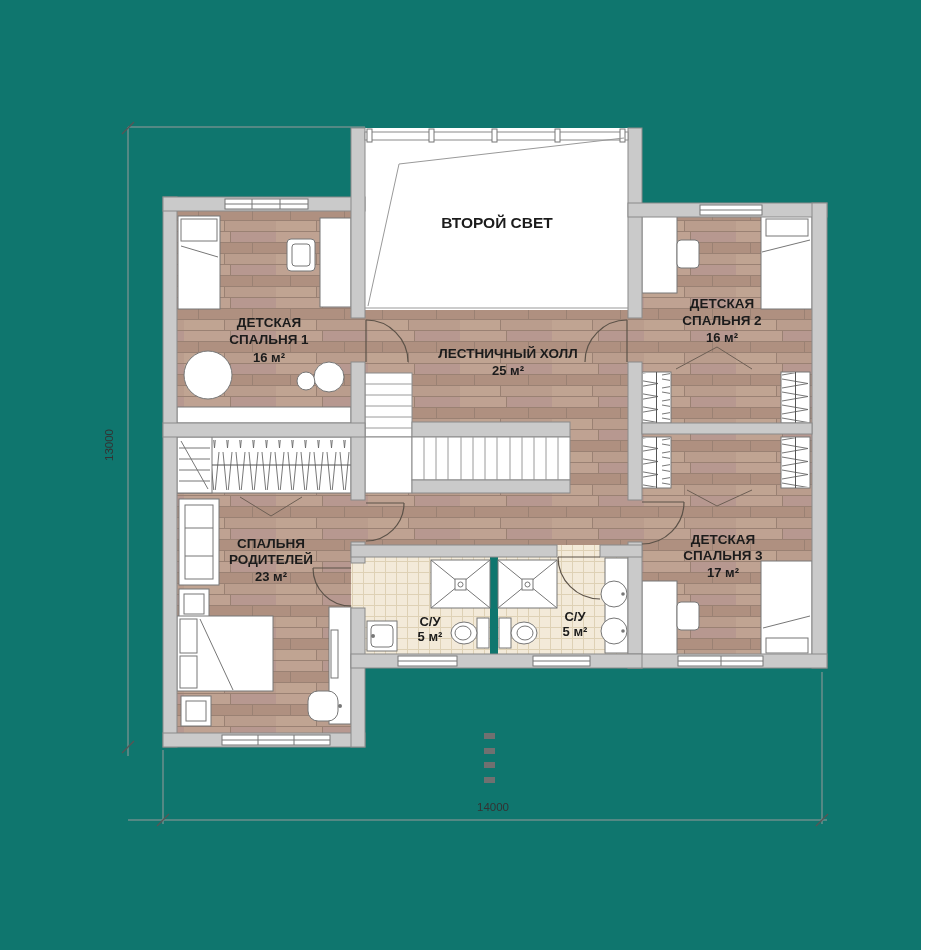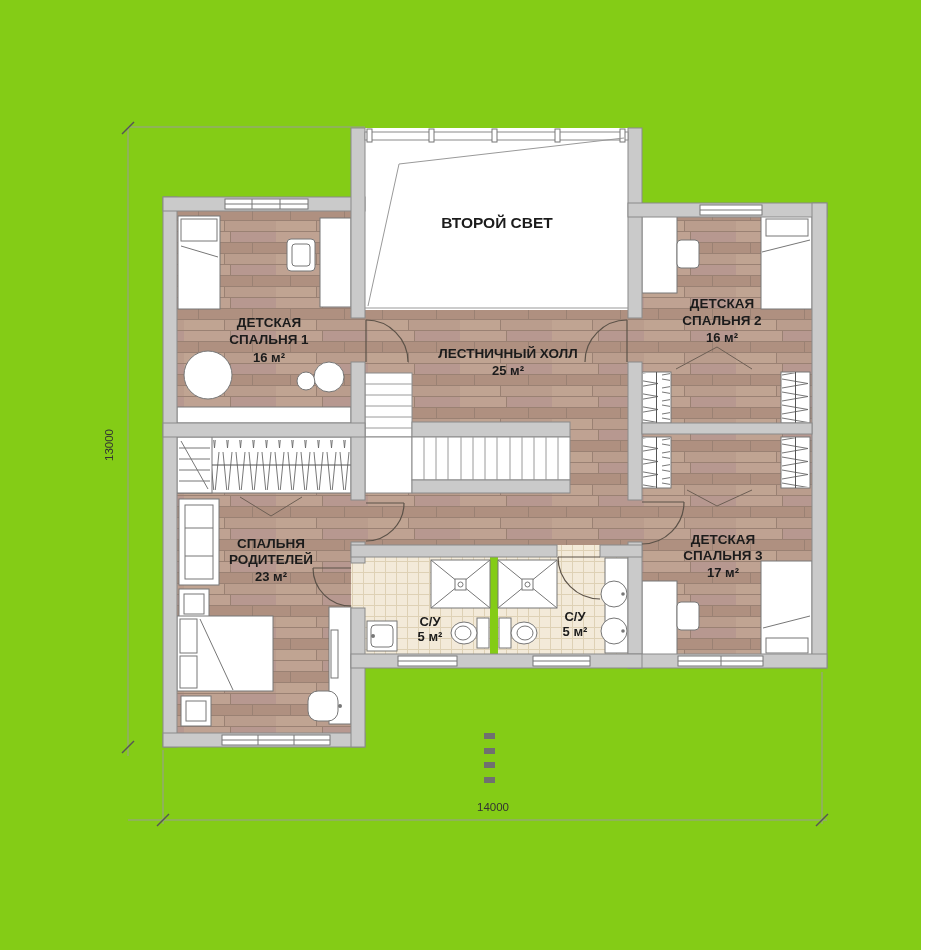--- a/index.html
+++ b/index.html
@@ -1,16 +1,16 @@
 <!DOCTYPE html>
 <html><head>
 <meta charset="utf-8">
 <style>
   html,body{margin:0;padding:0;background:#ffffff;}
-  .page{position:relative;width:921px;height:950px;background:#84cc16;overflow:hidden;text-align:center;}
+  .page{position:relative;width:921px;height:950px;background:#0f766e;overflow:hidden;text-align:center;}
   svg{display:block;}
   .wall{fill:#cacaca;stroke:#8a8a8a;stroke-width:1;}
   .furn{fill:#ffffff;stroke:#777777;stroke-width:1;}
   .thin{stroke:#777777;stroke-width:1;fill:none;}
   .door{stroke:#5c5248;stroke-width:1.2;fill:none;}
   .vmark{stroke:#6d5f54;stroke-width:1;fill:none;}
   .tread{stroke:#9a9a9a;stroke-width:1;}
   .lbl{font-family:"Liberation Sans",sans-serif;font-weight:bold;fill:#1b1b1b;text-anchor:middle;}
   .fs15{font-size:15.5px;}
   .fs13{font-size:13.5px;}

